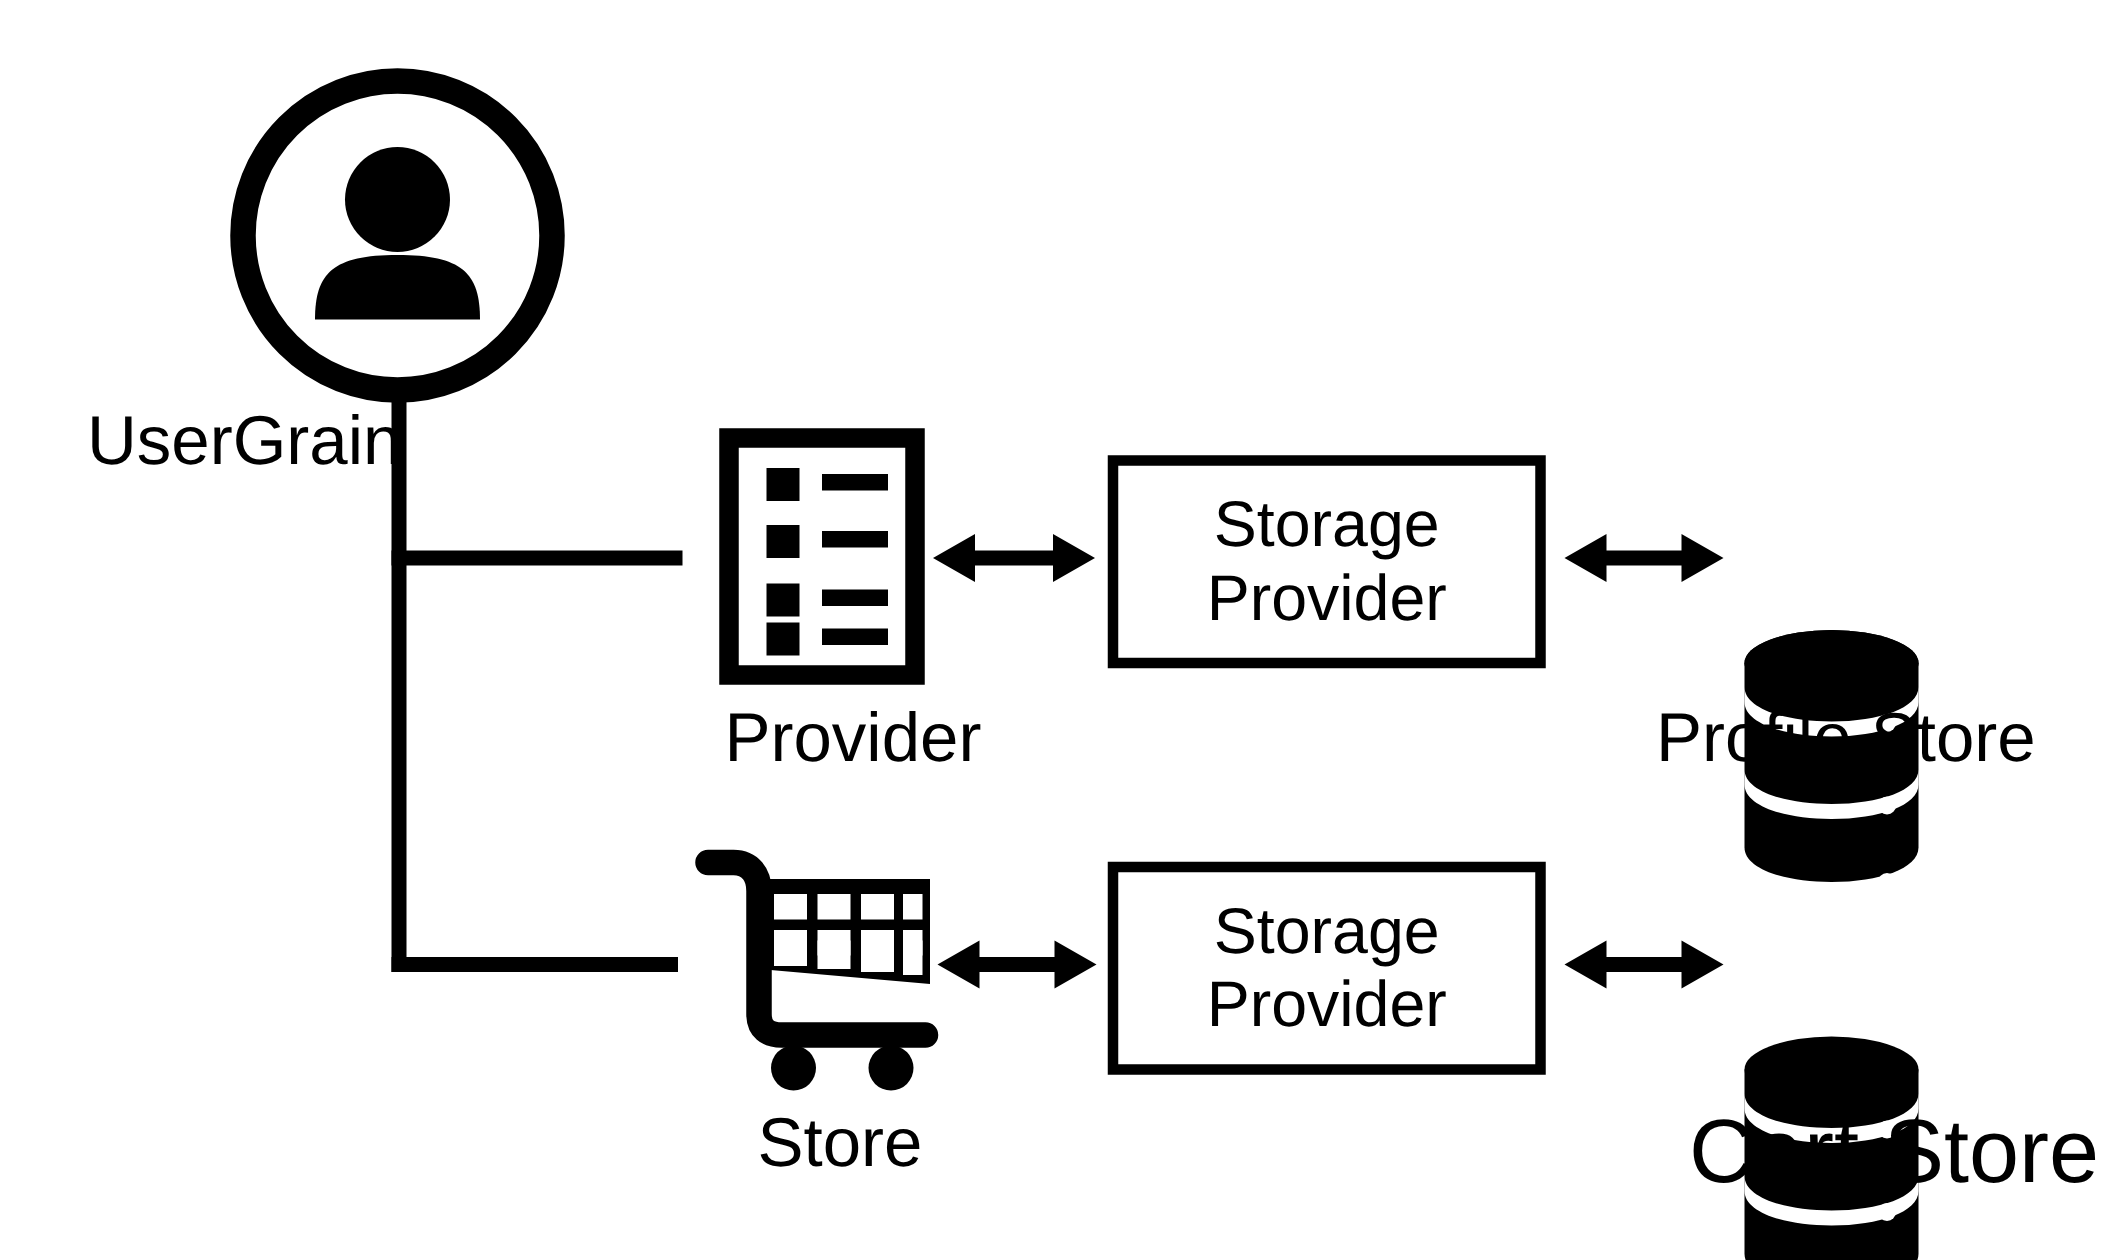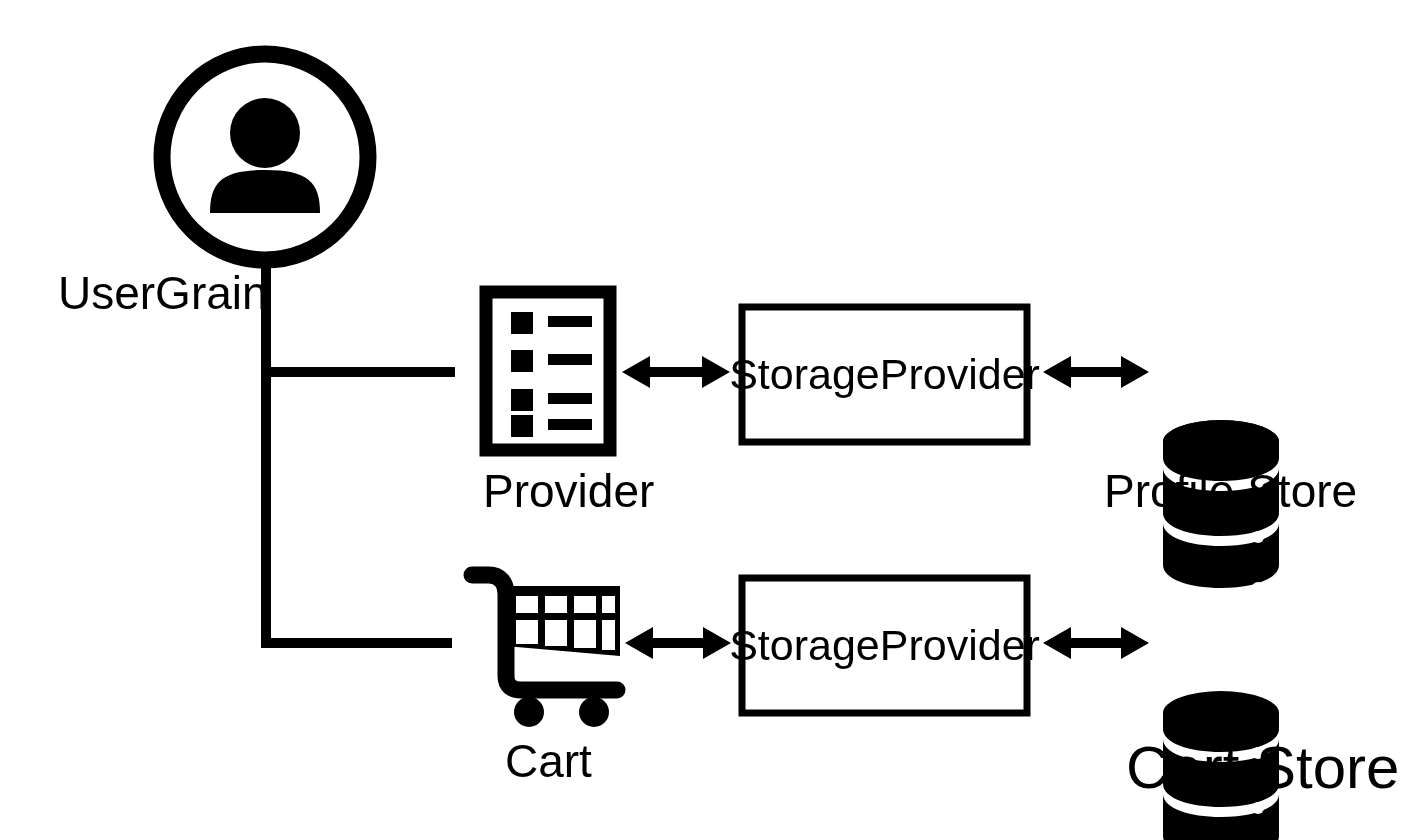--- a/index.html
+++ b/index.html
@@ -25,21 +25,21 @@
   .diagram-svg {
     position: absolute;
     left: 0;
     top: 0;
     width: 1409px;
     height: 840px;
   }
   .box-text {
     position: absolute;
     display: flex;
-    flex-direction: row;
+    flex-direction: column;
     align-items: center;
     justify-content: center;
     color: #000000;
     line-height: 1.12;
     white-space: nowrap;
   }
 </style>
 </head>
 <body>
 
@@ -143,21 +143,21 @@
       <circle cx="1258" cy="808" r="6" fill="#ffffff"></circle>
       <circle cx="1258" cy="859" r="6" fill="#ffffff"></circle>
     </g>
 
   </svg>
 
   <div class="label" style="left:58px; top:270px; font-size:46px;">UserGrain</div>
 
   <div class="label" style="left:483px; top:468px; font-size:46px;">Provider</div>
 
-  <div class="label" style="left:505px; top:738px; font-size:46px;">Cart</div>
+  <div class="label" style="left:505px; top:738px; font-size:46px;">Store</div>
 
   <div class="label" style="left:1104px; top:468px; font-size:46px;">Profile Store</div>
 
   <div class="label" style="left:1126px; top:738px; font-size:60px;">Cart Store</div>
 
   <div class="box-text" style="left:742px; top:307px; width:285px; height:135px; font-size:43px;">
     <span>Storage</span>
     <span>Provider</span>
   </div>
 

